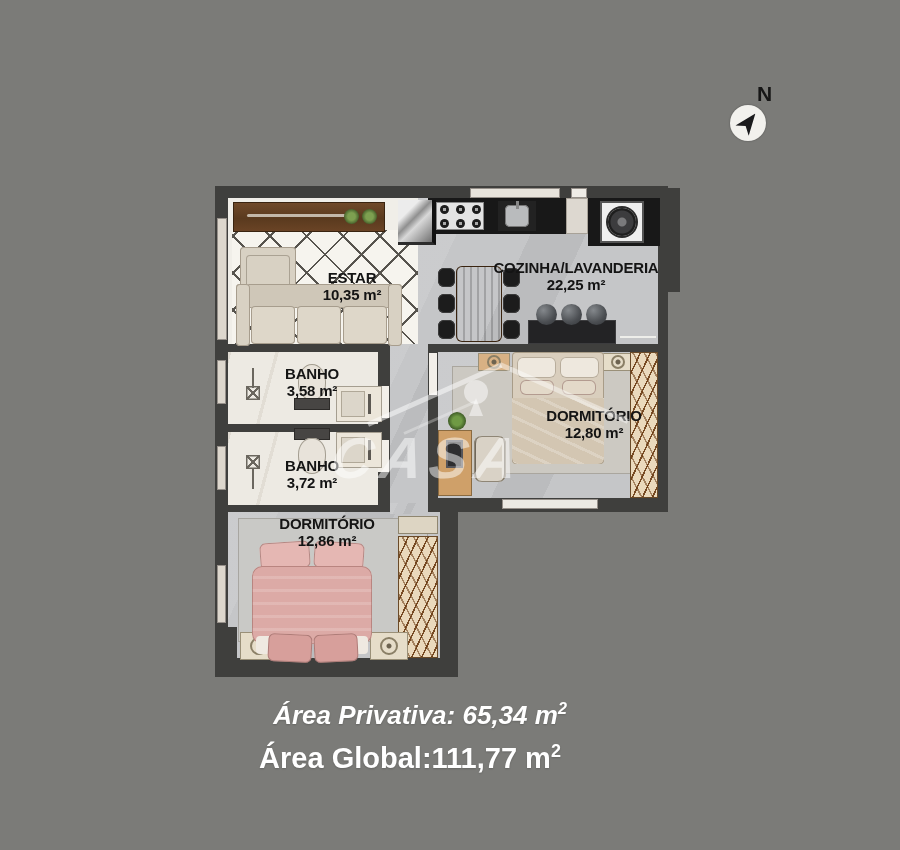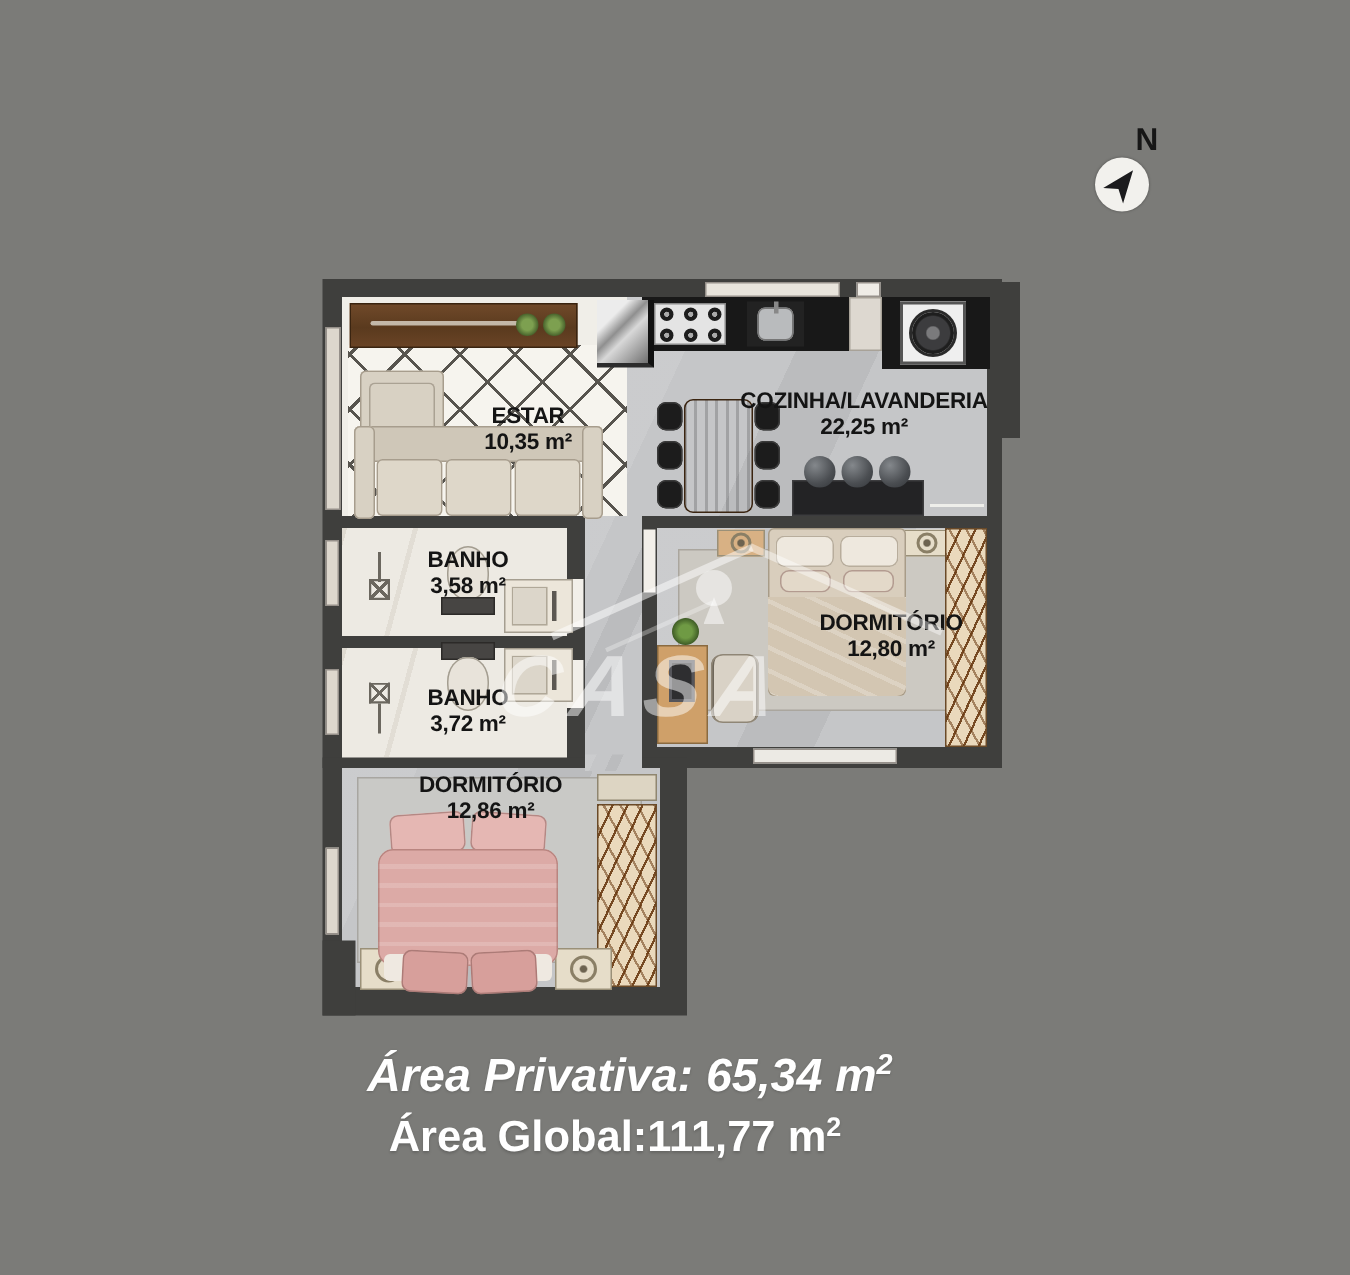--- a/index.html
+++ b/index.html
@@ -240,20 +240,20 @@
 
   <div class="abs wm" style="left:0;top:0;width:900px;height:850px;">
     <div class="abs wm-bar" style="left:368px;top:422px;width:146px;height:5px;transform:rotate(-24deg);transform-origin:left center;"></div>
     <div class="abs wm-bar" style="left:500px;top:362px;width:140px;height:5px;transform:rotate(24deg);transform-origin:left center;opacity:.85;"></div>
     <div class="abs wm-bar" style="left:404px;top:432px;width:78px;height:3px;transform:rotate(-24deg);transform-origin:left center;opacity:.6;"></div>
     <div class="abs" style="left:464px;top:380px;width:24px;height:24px;border-radius:50%;background:rgba(255,255,255,.5);"></div>
     <div class="abs" style="left:469px;top:398px;width:14px;height:18px;background:rgba(255,255,255,.5);clip-path:polygon(50% 0,100% 100%,0 100%);"></div>
     <div class="abs wm-text" style="left:332px;top:424px;">CASA</div>
   </div>
 
-  <div class="abs footer-white" style="left:210px;top:699px;width:420px;font-size:31px;font-style:italic;">
+  <div class="abs footer-white" style="left:210px;top:699px;width:420px;font-size:26px;font-style:italic;">
     <span>Área Privativa: 65,34 m</span><sup>2</sup>
   </div>
   <div class="abs footer-white" style="left:210px;top:741px;width:400px;font-size:29px;">
     <span>Área Global:111,77 m</span><sup>2</sup>
   </div>
 
 </div>
 
 </body></html>

